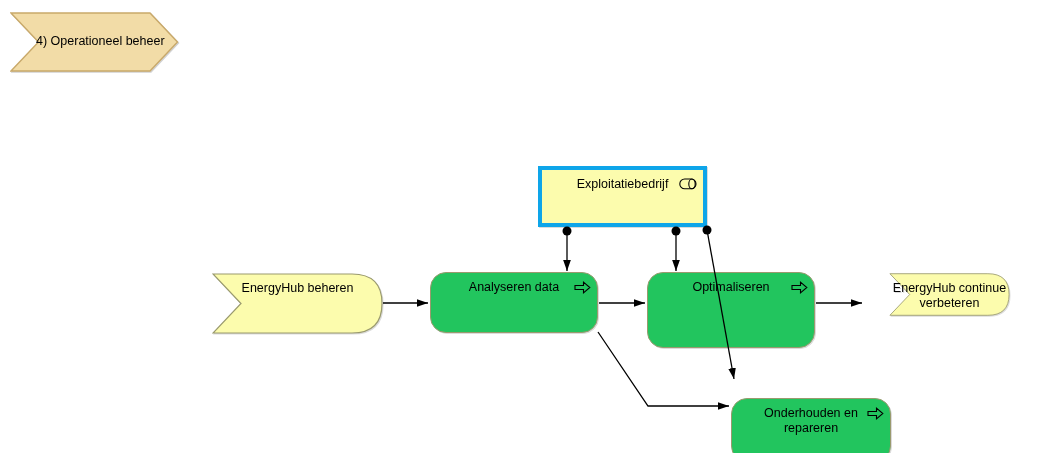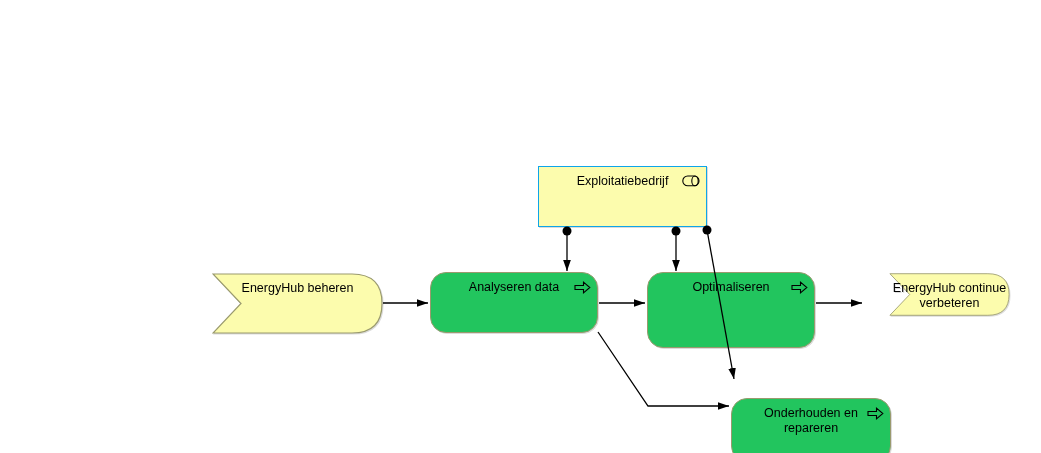--- a/index.html
+++ b/index.html
@@ -3,37 +3,43 @@
 <meta charset="utf-8">
 <style>
   html,body{margin:0;padding:0;background:#ffffff;}
   #canvas{
     position:relative;width:1041px;height:453px;background:#ffffff;overflow:hidden;
     font-family:"Liberation Sans","DejaVu Sans",sans-serif;font-size:12.5px;color:#000;
   }
   .node{position:absolute;box-sizing:border-box;filter:drop-shadow(1.5px 1.5px 0px rgba(0,0,0,0.14));}
   .node .shape-svg{position:absolute;left:0;top:0;width:100%;height:100%;}
   .node .lbl{position:relative;z-index:2;display:block;text-align:center;padding-top:7px;line-height:15px;}
-  .rect-node{background:#FCFCAD;border:1px solid #0ea5e9;}
+  .rect-node{background:#FCFCAD;border:4px solid #0ea5e9;}
   .proc-node{background:#22c55e;border:1px solid #9A9A6E;border-radius:16px;}
   .corner-icon{position:absolute;z-index:3;top:8px;right:6px;}
   
   #title-chevron{position:absolute;left:10px;top:12px;width:169px;height:60px;filter:drop-shadow(1.5px 1.5px 0px rgba(0,0,0,0.18));}
   #title-chevron .lbl{position:relative;z-index:2;display:block;text-align:left;padding:22px 0 0 26px;white-space:nowrap;}
   
   .event-node{background:transparent;border:none;}
   .event-node .lbl{padding-top:8px;}
   .lbl-narrow{margin:0 auto;}
   #connections{position:absolute;left:0;top:0;width:1041px;height:453px;z-index:5;pointer-events:none;}
 </style>
 </head>
 <body>
 
 <div id="canvas">
 
+  <div id="title-chevron">
+    <svg class="shape-svg" style="position:absolute;left:0;top:0;" width="169" height="60" viewBox="0 0 169 60">
+      <path d="M1,1 L140,1 L167.5,30 L140,59 L1,59 L28.5,30 Z" fill="#F2DCA7" stroke="#C9A96A" stroke-width="1.4"></path>
+    </svg>
+    <span class="lbl">4) Operationeel beheer</span>
+  </div>
 
   <div class="node rect-node" style="left:538px;top:166px;width:169px;height:61px;">
     <span class="lbl">Exploitatiebedrijf</span>
     <svg class="corner-icon" width="18" height="12" viewBox="0 0 18 12">
       <rect x="0.8" y="1" width="16.2" height="9.8" rx="4.9" fill="none" stroke="#000" stroke-width="1.1"></rect>
       <ellipse cx="13" cy="5.9" rx="3.2" ry="4.9" fill="none" stroke="#000" stroke-width="1.1"></ellipse>
     </svg>
   </div>
 
   <div class="node event-node" style="left:212px;top:273px;width:171px;height:61px;">

